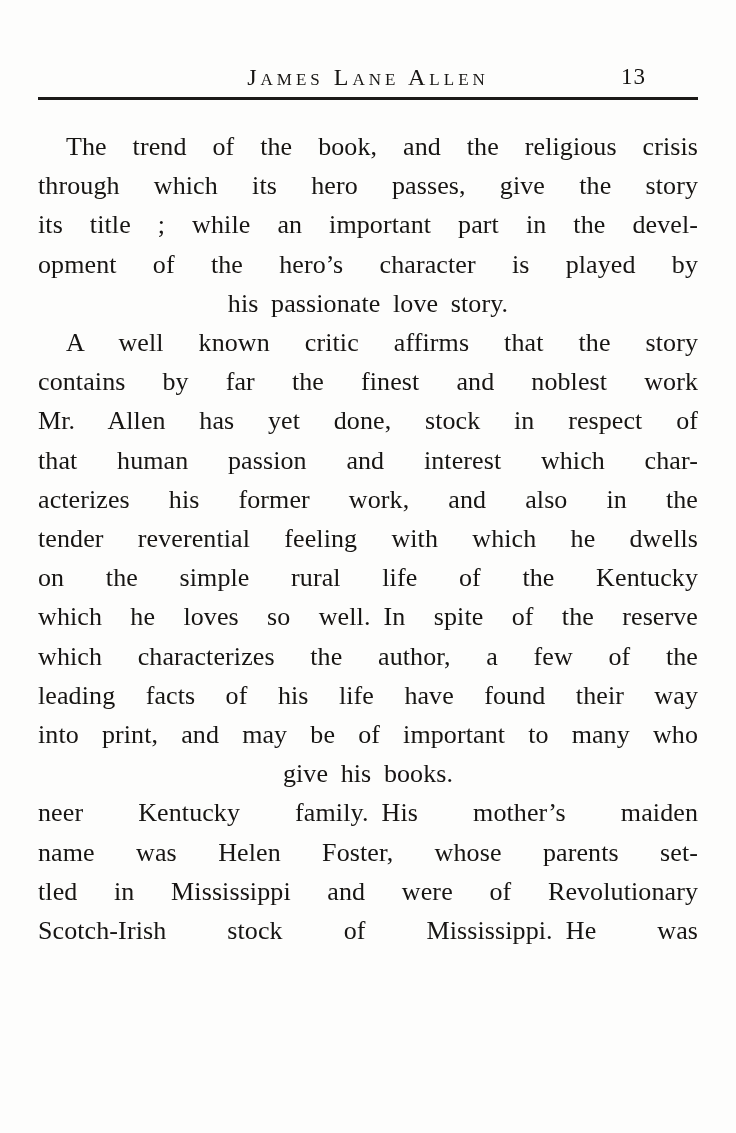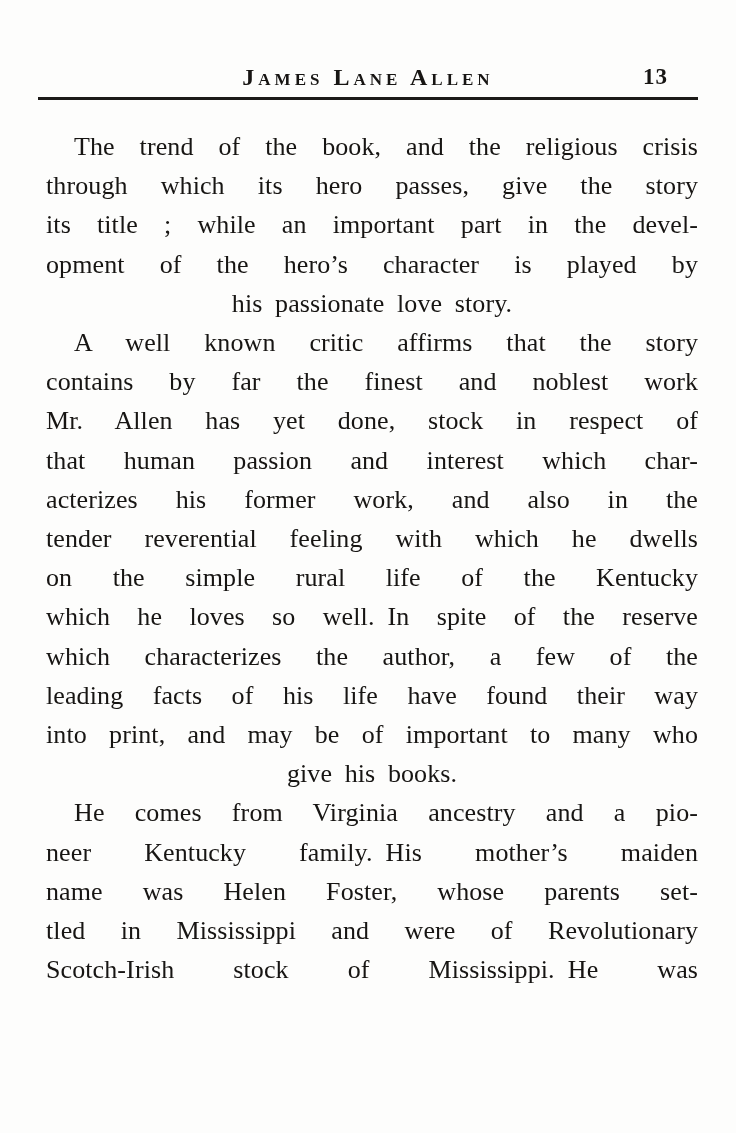--- a/index.html
+++ b/index.html
@@ -19,54 +19,52 @@
   .inner {
     position: absolute;
     left: 38px;
     top: 60px;
     width: 660px;
   }
   .running-header {
     position: relative;
     height: 34px;
     text-align: center;
-    font-weight: bold;
   }
   .running-title {
     display: inline-block;
     font-variant: small-caps;
     font-size: 24px;
     line-height: 34px;
     letter-spacing: 4px;
     white-space: nowrap;
   }
   .page-number {
     position: absolute;
-    right: 30px;
+    right: 52px;
     top: 0;
     font-size: 23px;
     line-height: 34px;
     letter-spacing: 1px;
   }
   .header-rule {
     margin-top: 3px;
     height: 3px;
     background: #1c1a18;
     box-shadow: 0 5px 0 -1.5px rgba(28, 26, 24, 0.30);
   }
   .page-body {
     margin-top: 27px;
   }
   .line {
     font-size: 26px;
     line-height: 39.2px;
     letter-spacing: 0.1px;
     text-align: justify;
     text-align-last: justify;
-    margin-left: 8px;
   }
   .line.indent {
     text-indent: 28px;
   }
   .line.pend {
     text-align: center;
     text-align-last: auto;
     word-spacing: 6px;
   }
 </style>
@@ -94,21 +92,20 @@
       <div class="line">Mr. Allen has yet done, stock in respect of</div>
       <div class="line">that human passion and interest which char-</div>
       <div class="line">acterizes his former work, and also in the</div>
       <div class="line">tender reverential feeling with which he dwells</div>
       <div class="line">on the simple rural life of the Kentucky</div>
       <div class="line">which he loves so well. In spite of the reserve</div>
       <div class="line">which characterizes the author, a few of the</div>
       <div class="line">leading facts of his life have found their way</div>
       <div class="line">into print, and may be of important to many who</div>
       <div class="line pend">give his books.</div>
-      <div class="line indent">He comes from Virginia ancestry and a pio-</div>
       <div class="line">neer Kentucky family. His mother’s maiden</div>
       <div class="line">name was Helen Foster, whose parents set-</div>
       <div class="line">tled in Mississippi and were of Revolutionary</div>
       <div class="line">Scotch-Irish stock of Mississippi. He was</div>
     </div>
 
   </div>
 </div>
 
 </body></html>

